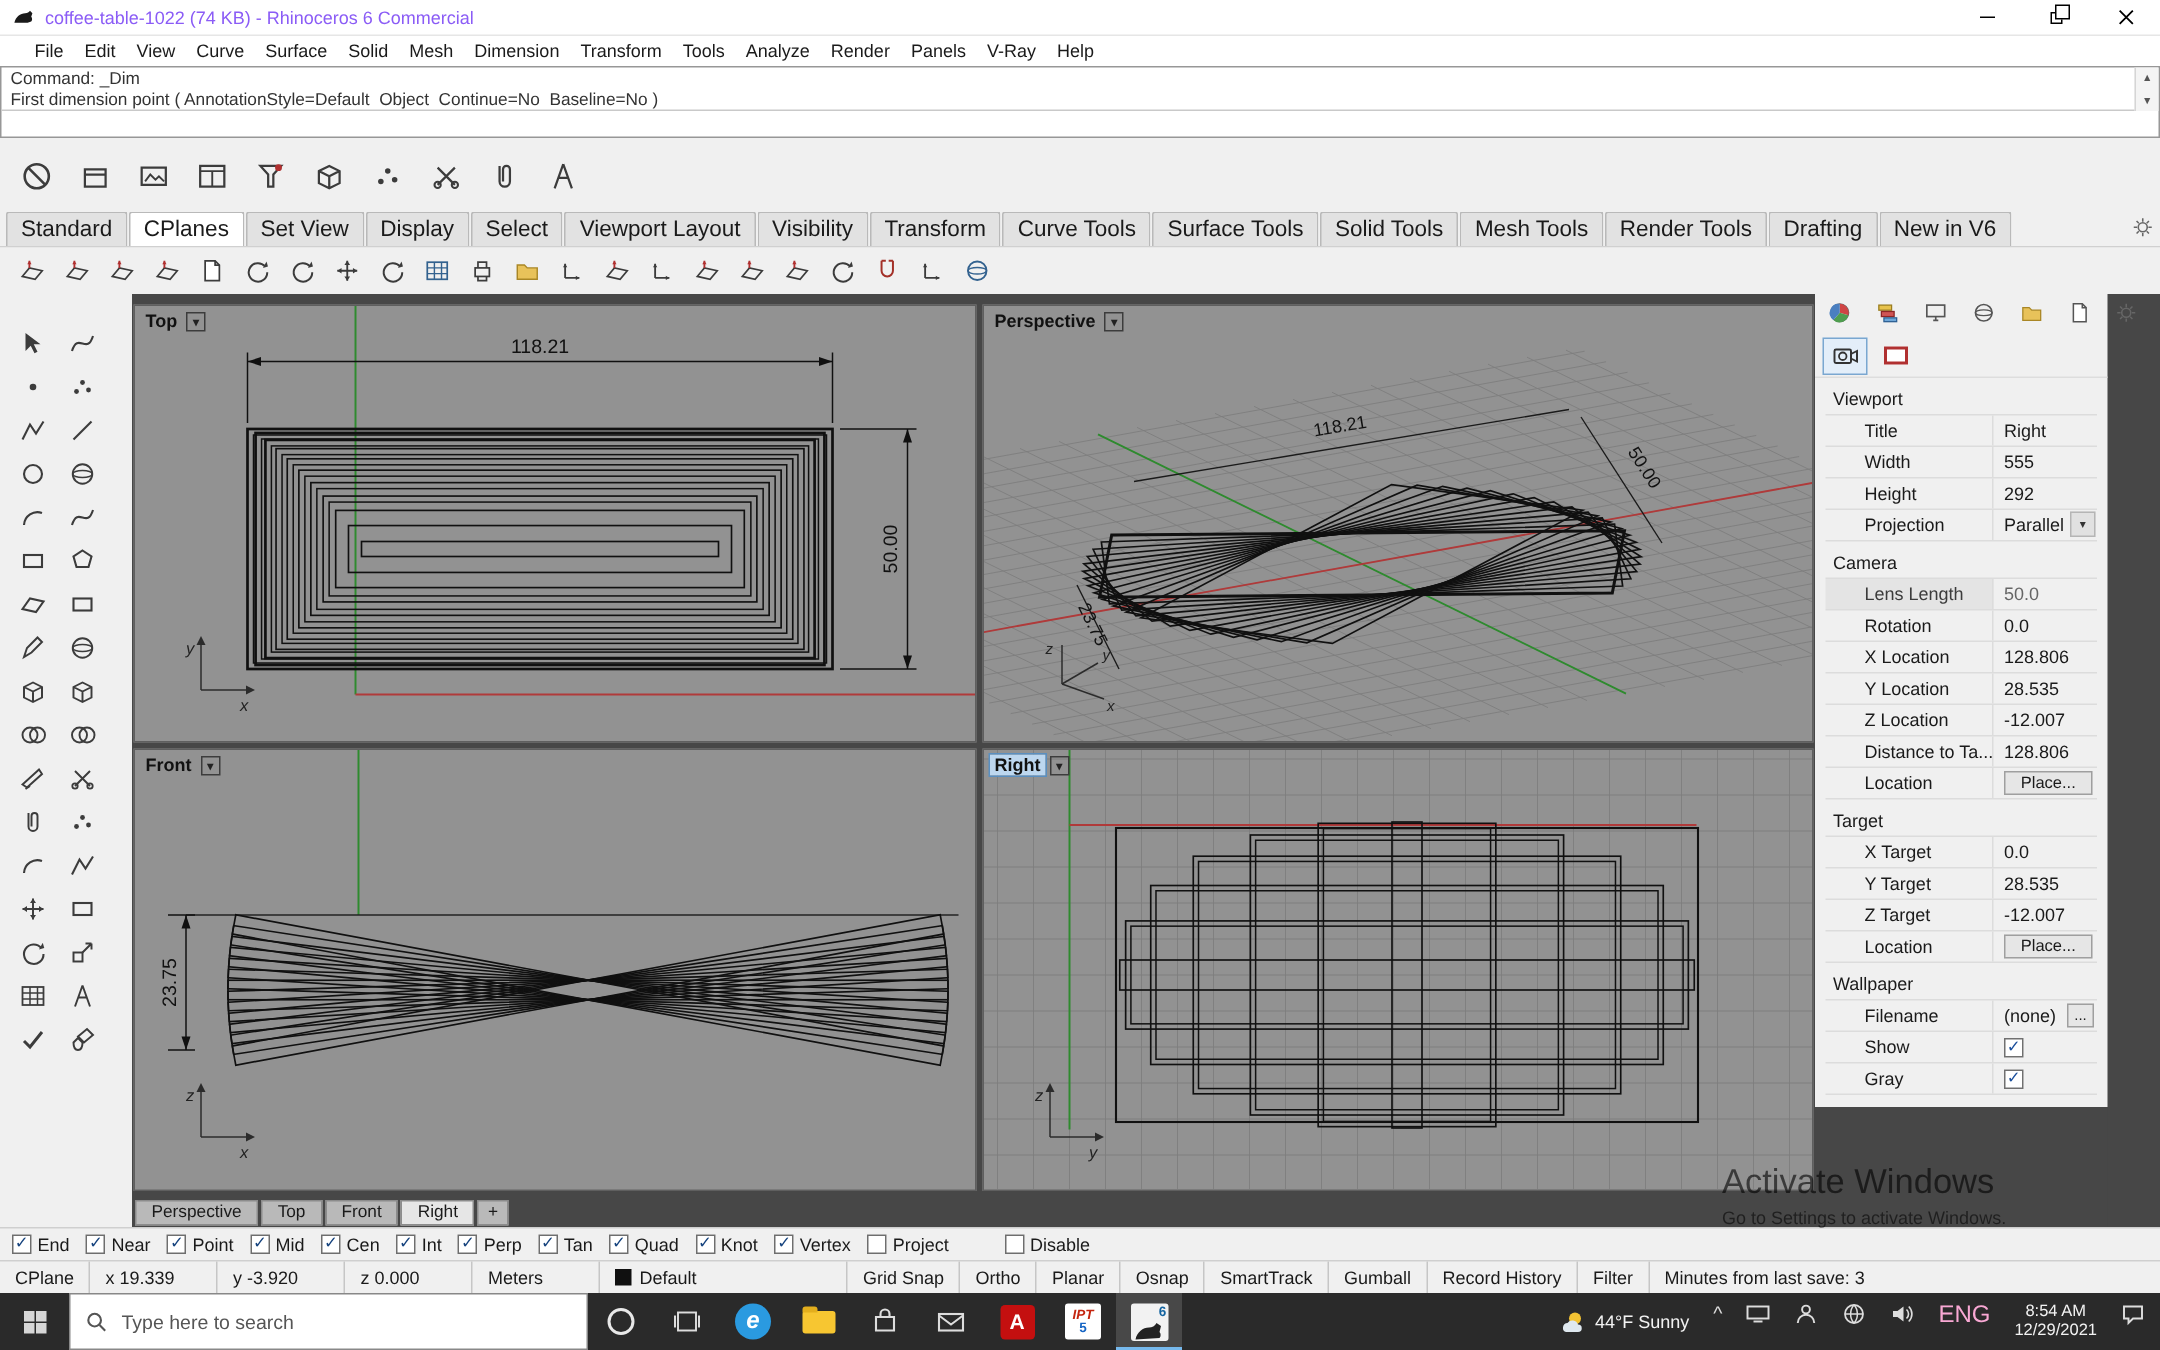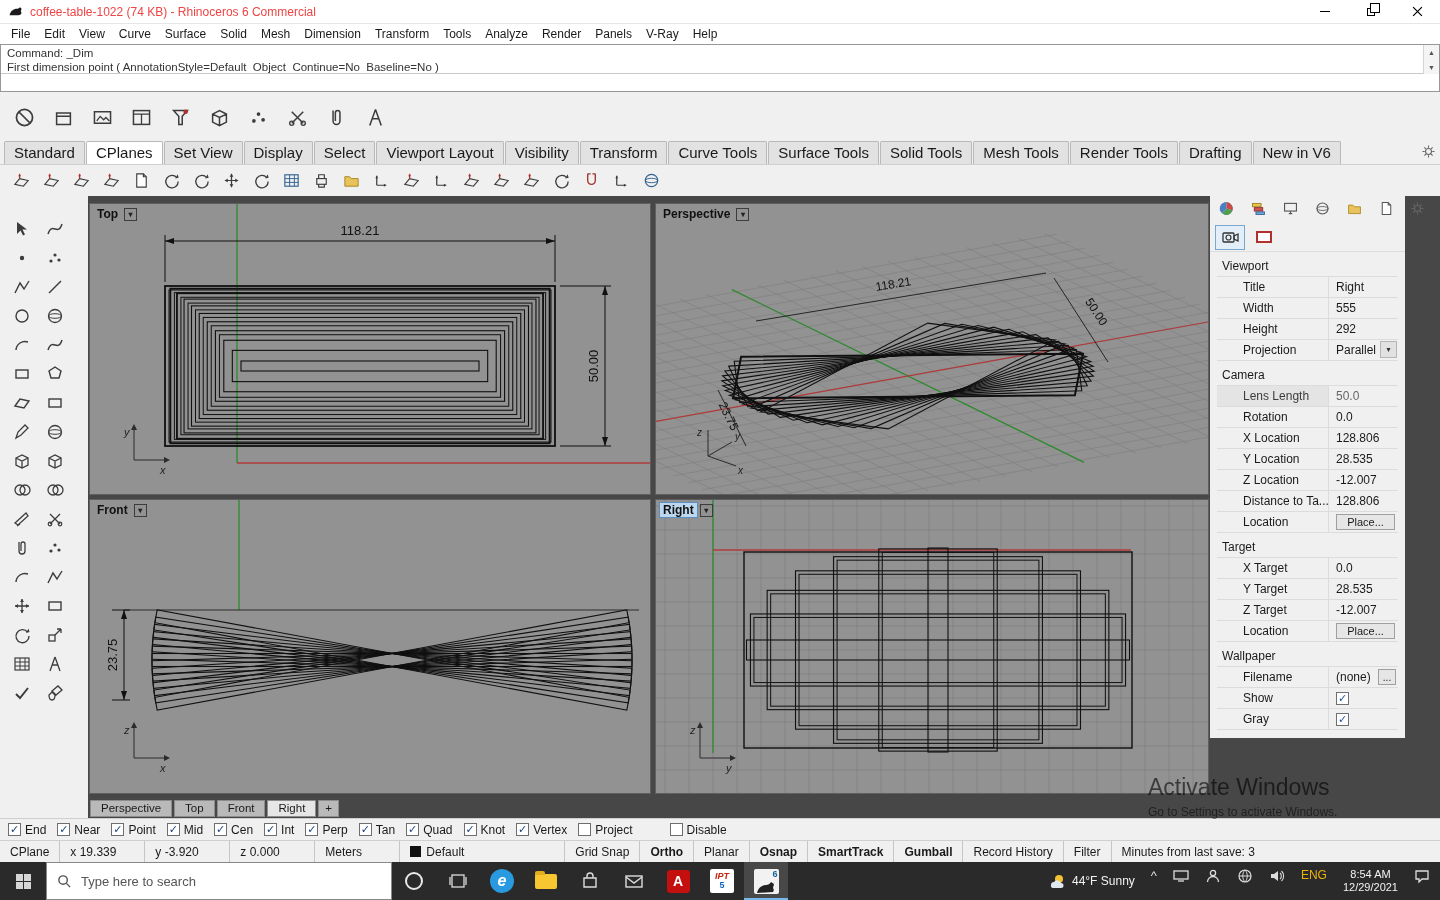--- a/index.html
+++ b/index.html
@@ -2,29 +2,29 @@
 <html><head>
 <meta charset="utf-8">
 <style>
 *{box-sizing:border-box;margin:0;padding:0}
 body{font-family:"Liberation Sans",sans-serif;background:#000}
 #app{position:relative;width:1440px;height:900px;background:#f0f0f0;overflow:hidden;font-size:12px;color:#1a1a1a}
 
 
 .titlebar{position:absolute;left:0;top:0;right:0;height:24px;background:#fff;display:flex;align-items:center;border-bottom:1px solid #e6e6e6}
 .app-icon{width:16px;height:16px;margin:0 6px 0 8px}
-.title-text{font-size:12px;color:#ef4444}
+.title-text{font-size:12px;color:#8b5cf6}
 .winbtns{margin-left:auto;display:flex;height:100%}
 .winbtn{width:46px;display:flex;align-items:center;justify-content:center}
 .min-glyph{display:inline-block;width:10px;border-top:1px solid #000}
 .restore-glyph{position:relative;display:inline-block;width:8px;height:8px;border:1px solid #000;background:#fff}
 .restore-glyph::after{content:"";position:absolute;left:2px;bottom:2px;width:8px;height:8px;border:1px solid #000;background:#fff}
 
 
-.menubar{position:absolute;top:24px;left:0;right:0;height:20px;background:#fff;display:flex;align-items:center;padding-left:4px}
+.menubar{position:absolute;top:24px;left:0;right:0;height:20px;background:#fff;display:flex;align-items:center;padding-left:16px}
 .menu-item{padding:2px 7px;cursor:default}
 
 
 .cmdbox{position:absolute;top:44px;left:0;right:0;height:48px;background:#fff;border:1px solid #979797}
 .cmd-history{position:relative;height:29px;border-bottom:1px solid #c9c9c9;padding:1px 20px 0 6px;color:#333}
 .cmd-line{height:14px;line-height:14px;font-size:11.5px;white-space:pre}
 .cmd-scroll{position:absolute;right:0;top:0;width:16px;height:29px;border-left:1px solid #d5d5d5;display:flex;flex-direction:column;justify-content:space-between;background:#f4f4f4}
 .scrollbtn{height:14px;display:flex;align-items:center;justify-content:center;font-size:7px;color:#555}
 .cmd-prompt{height:16px;display:flex;align-items:center;padding-left:6px;font-size:11.5px}
 .cmd-prompt .plabel-b{font-weight:bold}
@@ -97,21 +97,21 @@
 .wm2{font-size:12px;opacity:.55;margin-top:4px}
 
 
 .osnapbar{position:absolute;top:818px;left:0;right:0;height:22px;background:#f0f0f0;border-top:1px solid #cfcfcf;display:flex;align-items:center;gap:11px;padding-left:8px}
 .osnap{display:flex;align-items:center;gap:4px}
 .osnap .cb{width:13px;height:13px;border:1px solid #6e6e6e;background:#fff;display:flex;align-items:center;justify-content:center}
 .osnap .cbmark{font-size:11px;line-height:11px;color:#16437e}
 .osnap.gap{margin-left:26px}
 .statusbar{position:absolute;top:840px;left:0;right:0;height:22px;background:#f0f0f0;border-top:1px solid #cfcfcf;display:flex;align-items:stretch}
 .sseg{display:flex;align-items:center;padding:0 10px;border-right:1px solid #c6c6c6;gap:5px;white-space:nowrap}
-.sseg.b{font-weight:bold}
+.sseg.b{font-weight:normal}
 .sseg:nth-child(1){min-width:58px}
 .sseg:nth-child(2),.sseg:nth-child(3),.sseg:nth-child(4),.sseg:nth-child(5){min-width:85px}
 .sseg:nth-child(6){min-width:165px}
 .sseg:last-child{border-right:none;flex:1}
 .swbox{display:none;width:11px;height:11px;background:#101010}
 .sseg.swatch .swbox{display:inline-block}
 
 
 .taskbar{position:absolute;top:862px;left:0;width:1440px;height:38px;background:#2a2a2a;display:flex;align-items:center;z-index:30;color:#eee}
 .tb-start{width:46px;height:38px;display:flex;align-items:center;justify-content:center}
@@ -130,21 +130,21 @@
 .ipt-tile{width:24px;height:24px;background:#fff;border-radius:2px;display:flex;flex-direction:column;align-items:center;justify-content:center;line-height:9px}
 .ipt-l{color:#c4250f;font-weight:bold;font-style:italic;font-size:9px}
 .ipt-b{color:#1464c4;font-weight:bold;font-size:9px}
 .rhino-tile{position:relative;width:25px;height:25px;background:#f2f2f2;border-radius:2px;display:flex;align-items:flex-end;justify-content:center}
 .rhino-badge{position:absolute;right:1px;top:0;font-size:9px;font-weight:bold;color:#1464a0}
 .tray{margin-left:auto;display:flex;gap:16px;padding-right:10px}
 .tray-chev{color:#ddd;font-size:13px}
 .weather{display:flex;align-items:center;gap:6px;font-size:12px;color:#f2f2f2}
 .tray-ic{color:#ddd}
 .tray-ic svg{width:16px;height:16px}
-.lang{font-size:12px;color:#eab308}
+.lang{font-size:16px;color:#f9a8d4}
 .tray-clock{display:flex;flex-direction:column;align-items:center;font-size:11px;line-height:13px;color:#f2f2f2}
 </style>
 </head>
 <body>
 
 <svg width="0" height="0" style="position:absolute">
 <defs>
 <g id="s-arrow">
         <path d="M5 3v12l3.5-3.5 2.5 5 2-1-2.5-5H15z" fill="currentColor" stroke="none"></path>
       </g>

